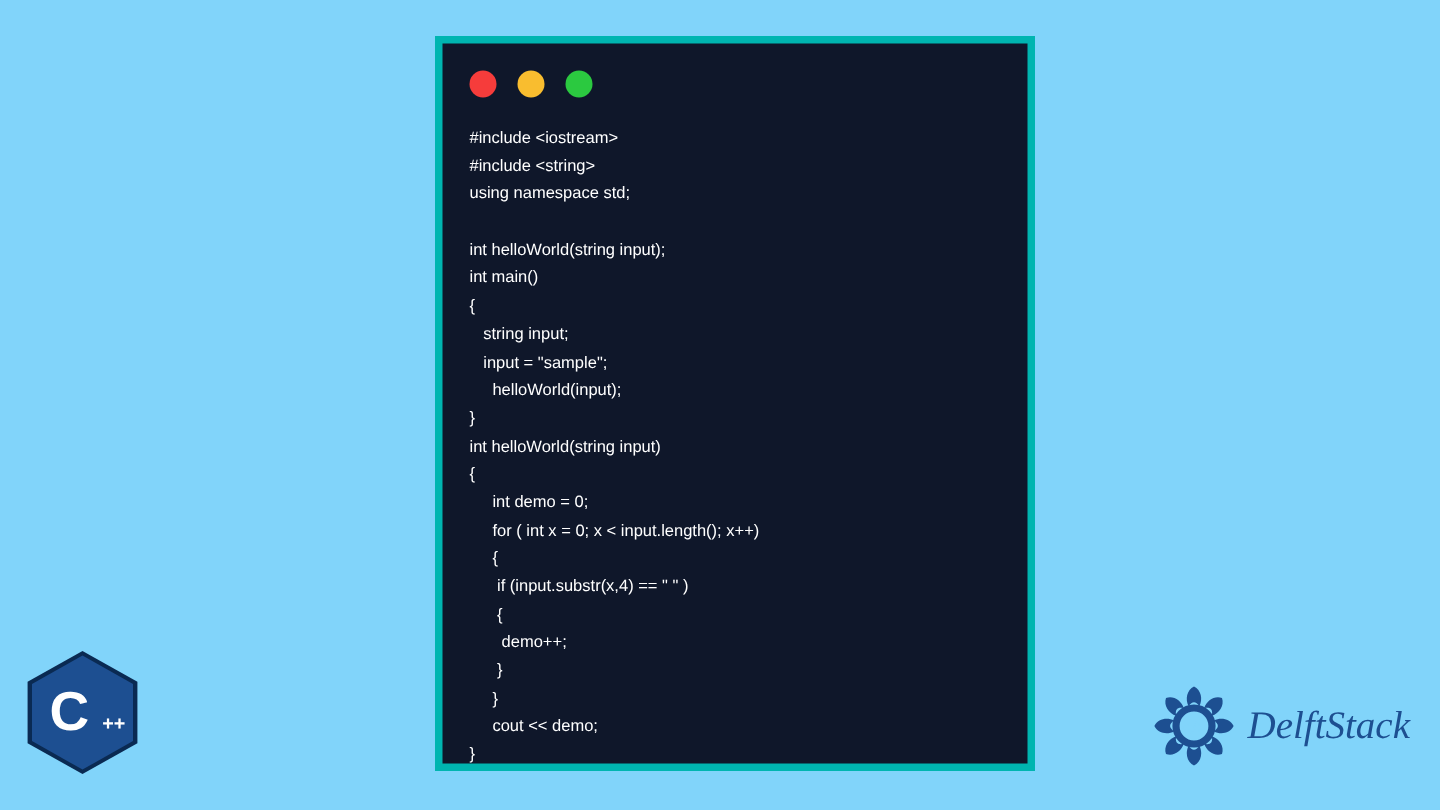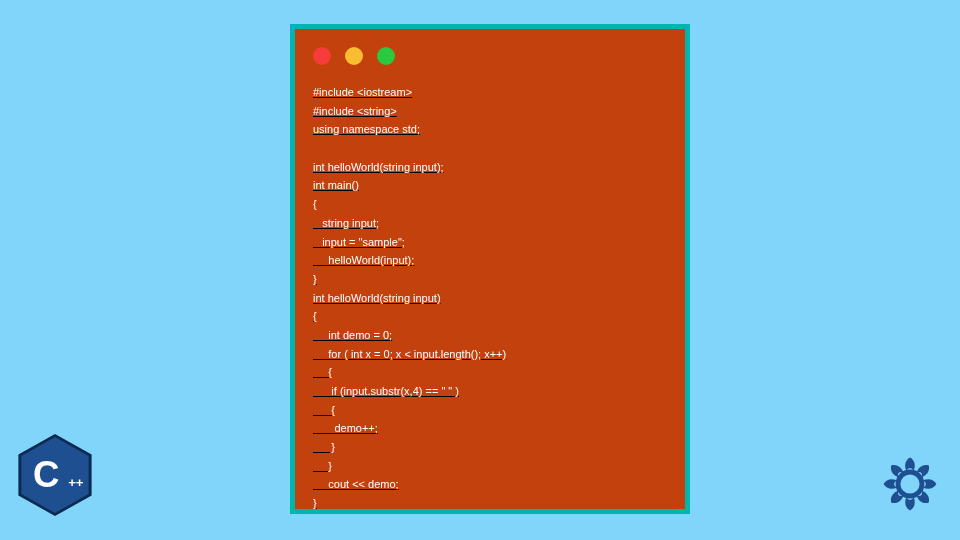--- a/index.html
+++ b/index.html
@@ -10,24 +10,23 @@
     font-family: Arial, Helvetica, sans-serif;
     position: relative;
     overflow: hidden;
   }
   .card {
     position: absolute;
     left: 290px;
     top: 24px;
     width: 400px;
     height: 490px;
-    background: #c2410c;
+    background: #0f172a;
     border: 5px solid #00b5b0;
     padding: 12px 18px 18px 18px;
-    text-decoration: underline;
   }
   .traffic-lights {
     display: flex;
     gap: 14px;
     padding: 6px 0 18px 0;
   }
   .light {
     width: 18px;
     height: 18px;
     border-radius: 50%;
@@ -134,13 +133,14 @@
         <g transform="rotate(270)">
             <path d="M0,-44 C8,-40 10,-30 6,-22 C2,-28 -2,-28 -6,-22 C-10,-30 -8,-40 0,-44 Z"></path>
           </g>
         <g transform="rotate(315)">
             <path d="M0,-44 C8,-40 10,-30 6,-22 C2,-28 -2,-28 -6,-22 C-10,-30 -8,-40 0,-44 Z"></path>
           </g>
       </g>
       <text x="50" y="57" font-size="16" font-weight="bold" fill="#81d4fa" text-anchor="middle" font-family="monospace">&lt;/&gt;</text>
     </g>
   </svg>
+  <span class="delft-text">DelftStack</span>
 </div>
 
 </body></html>

